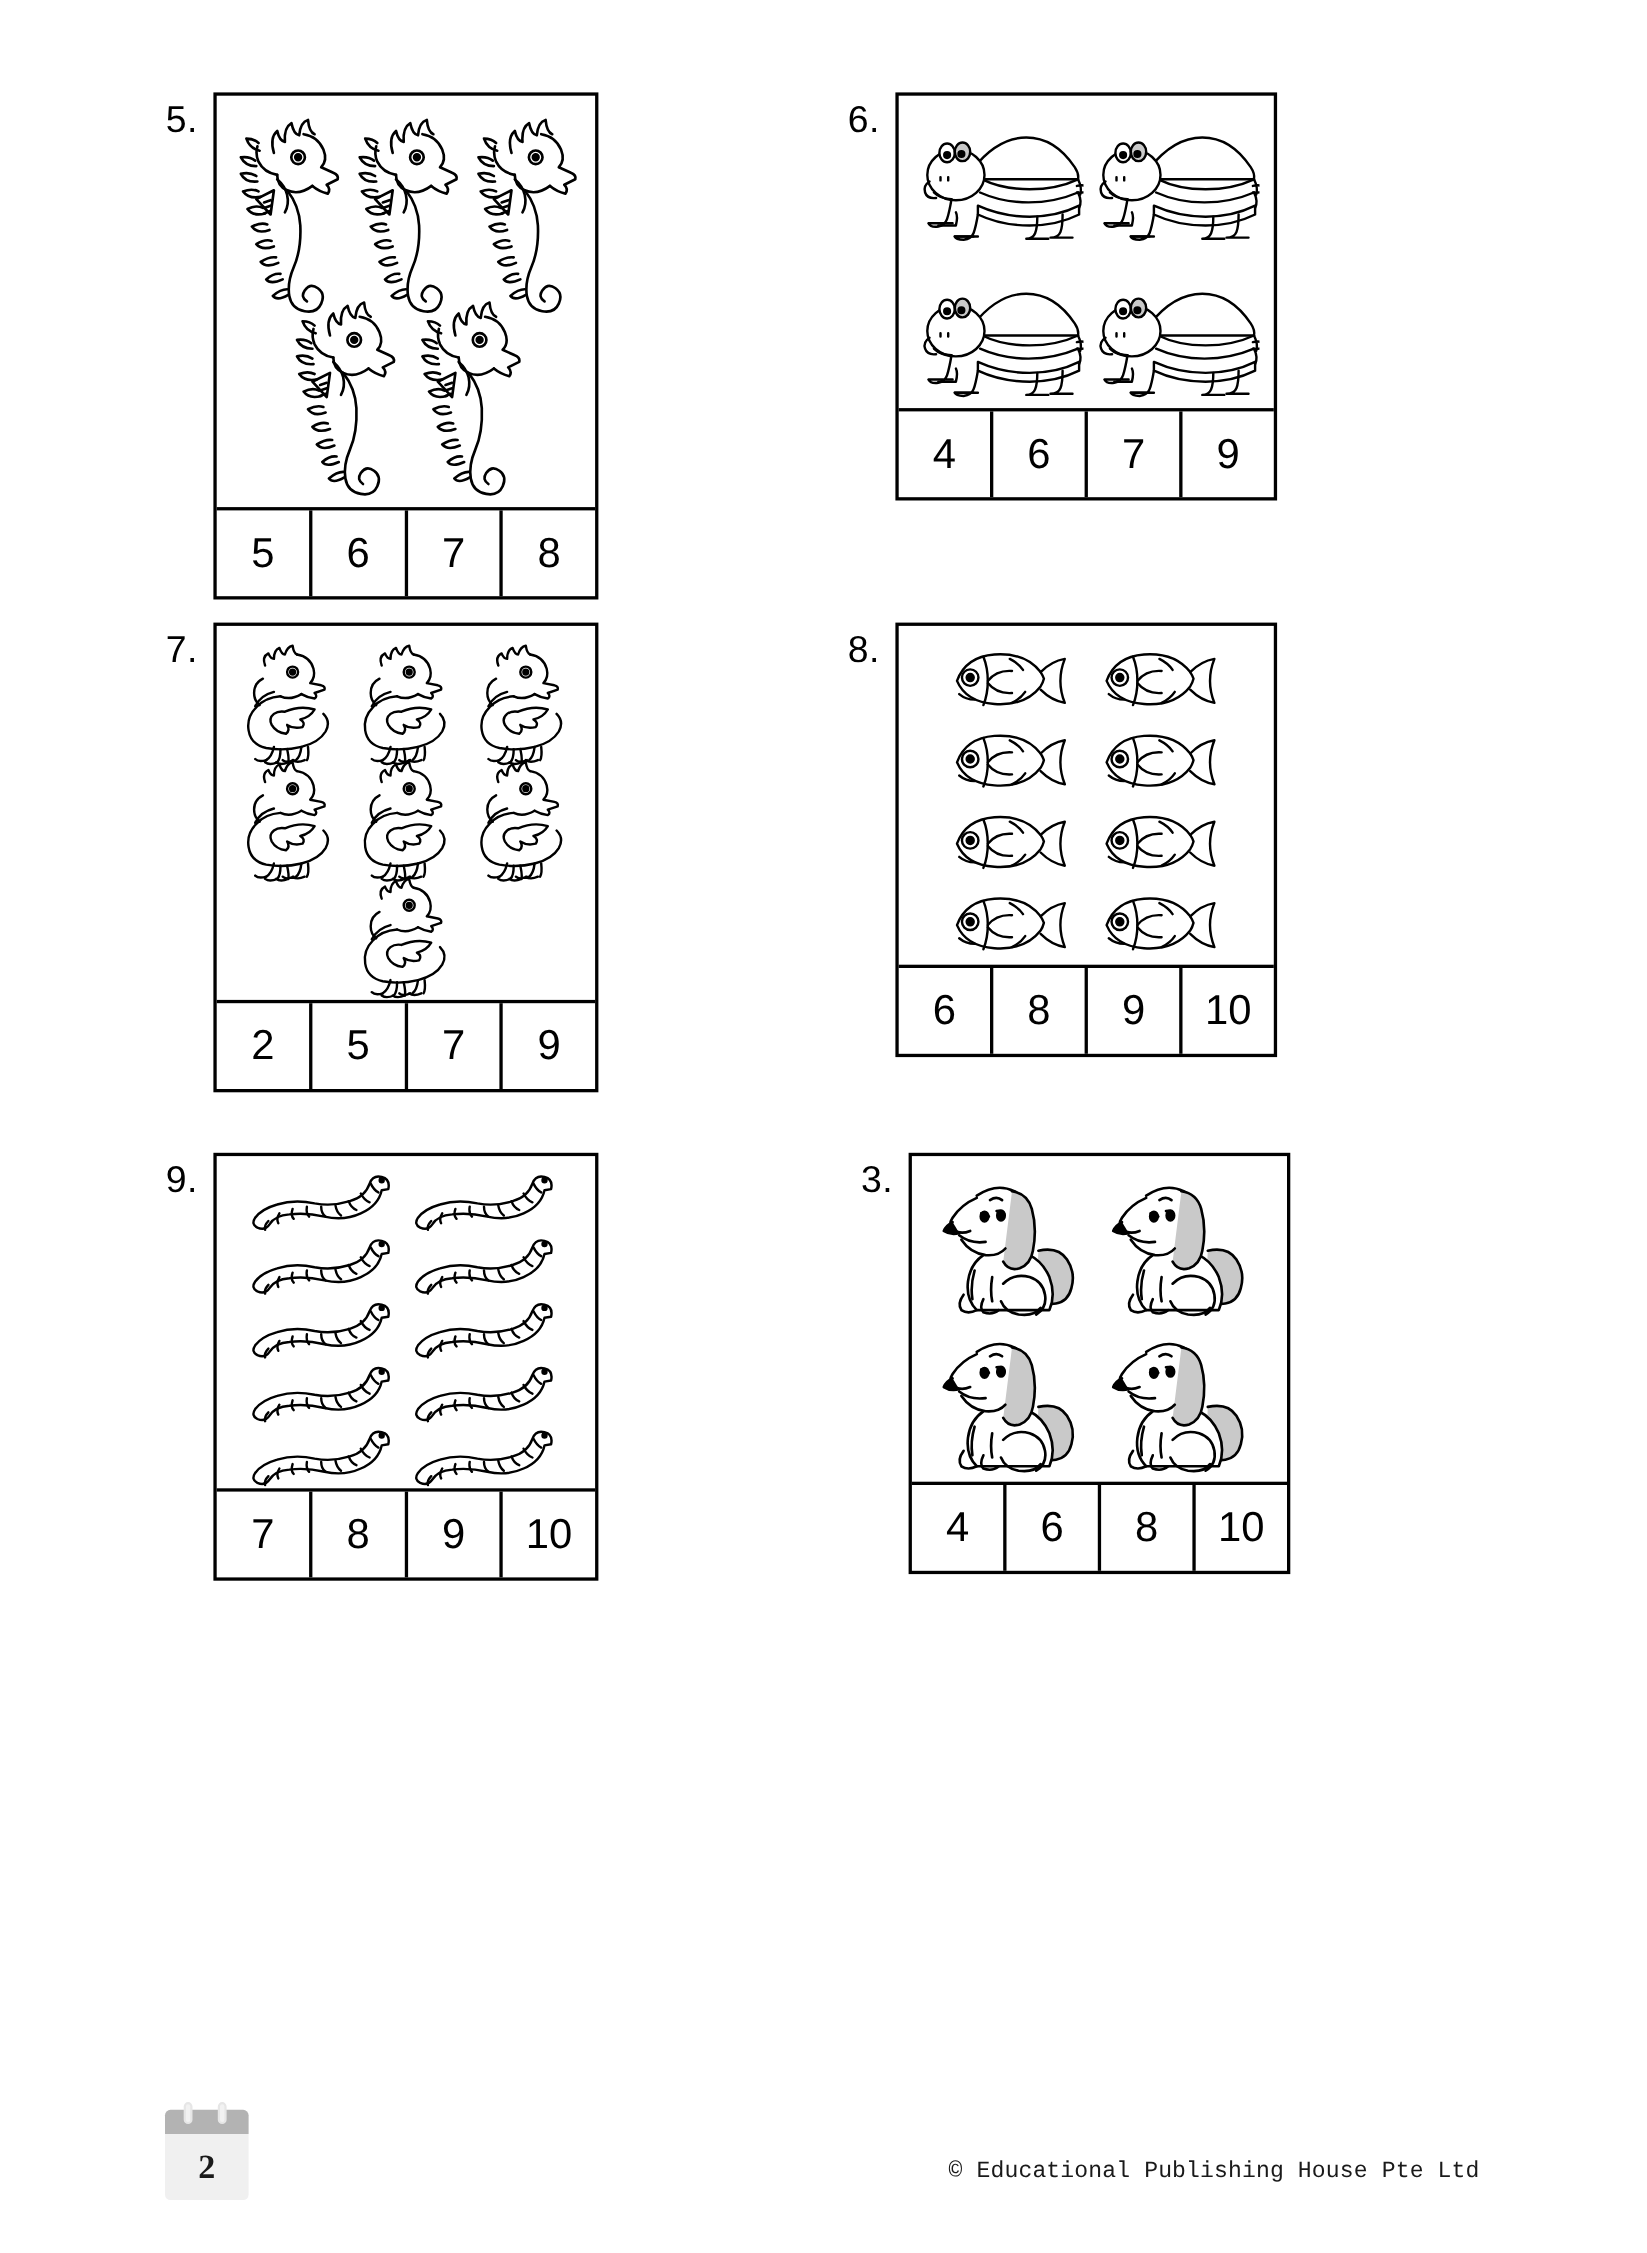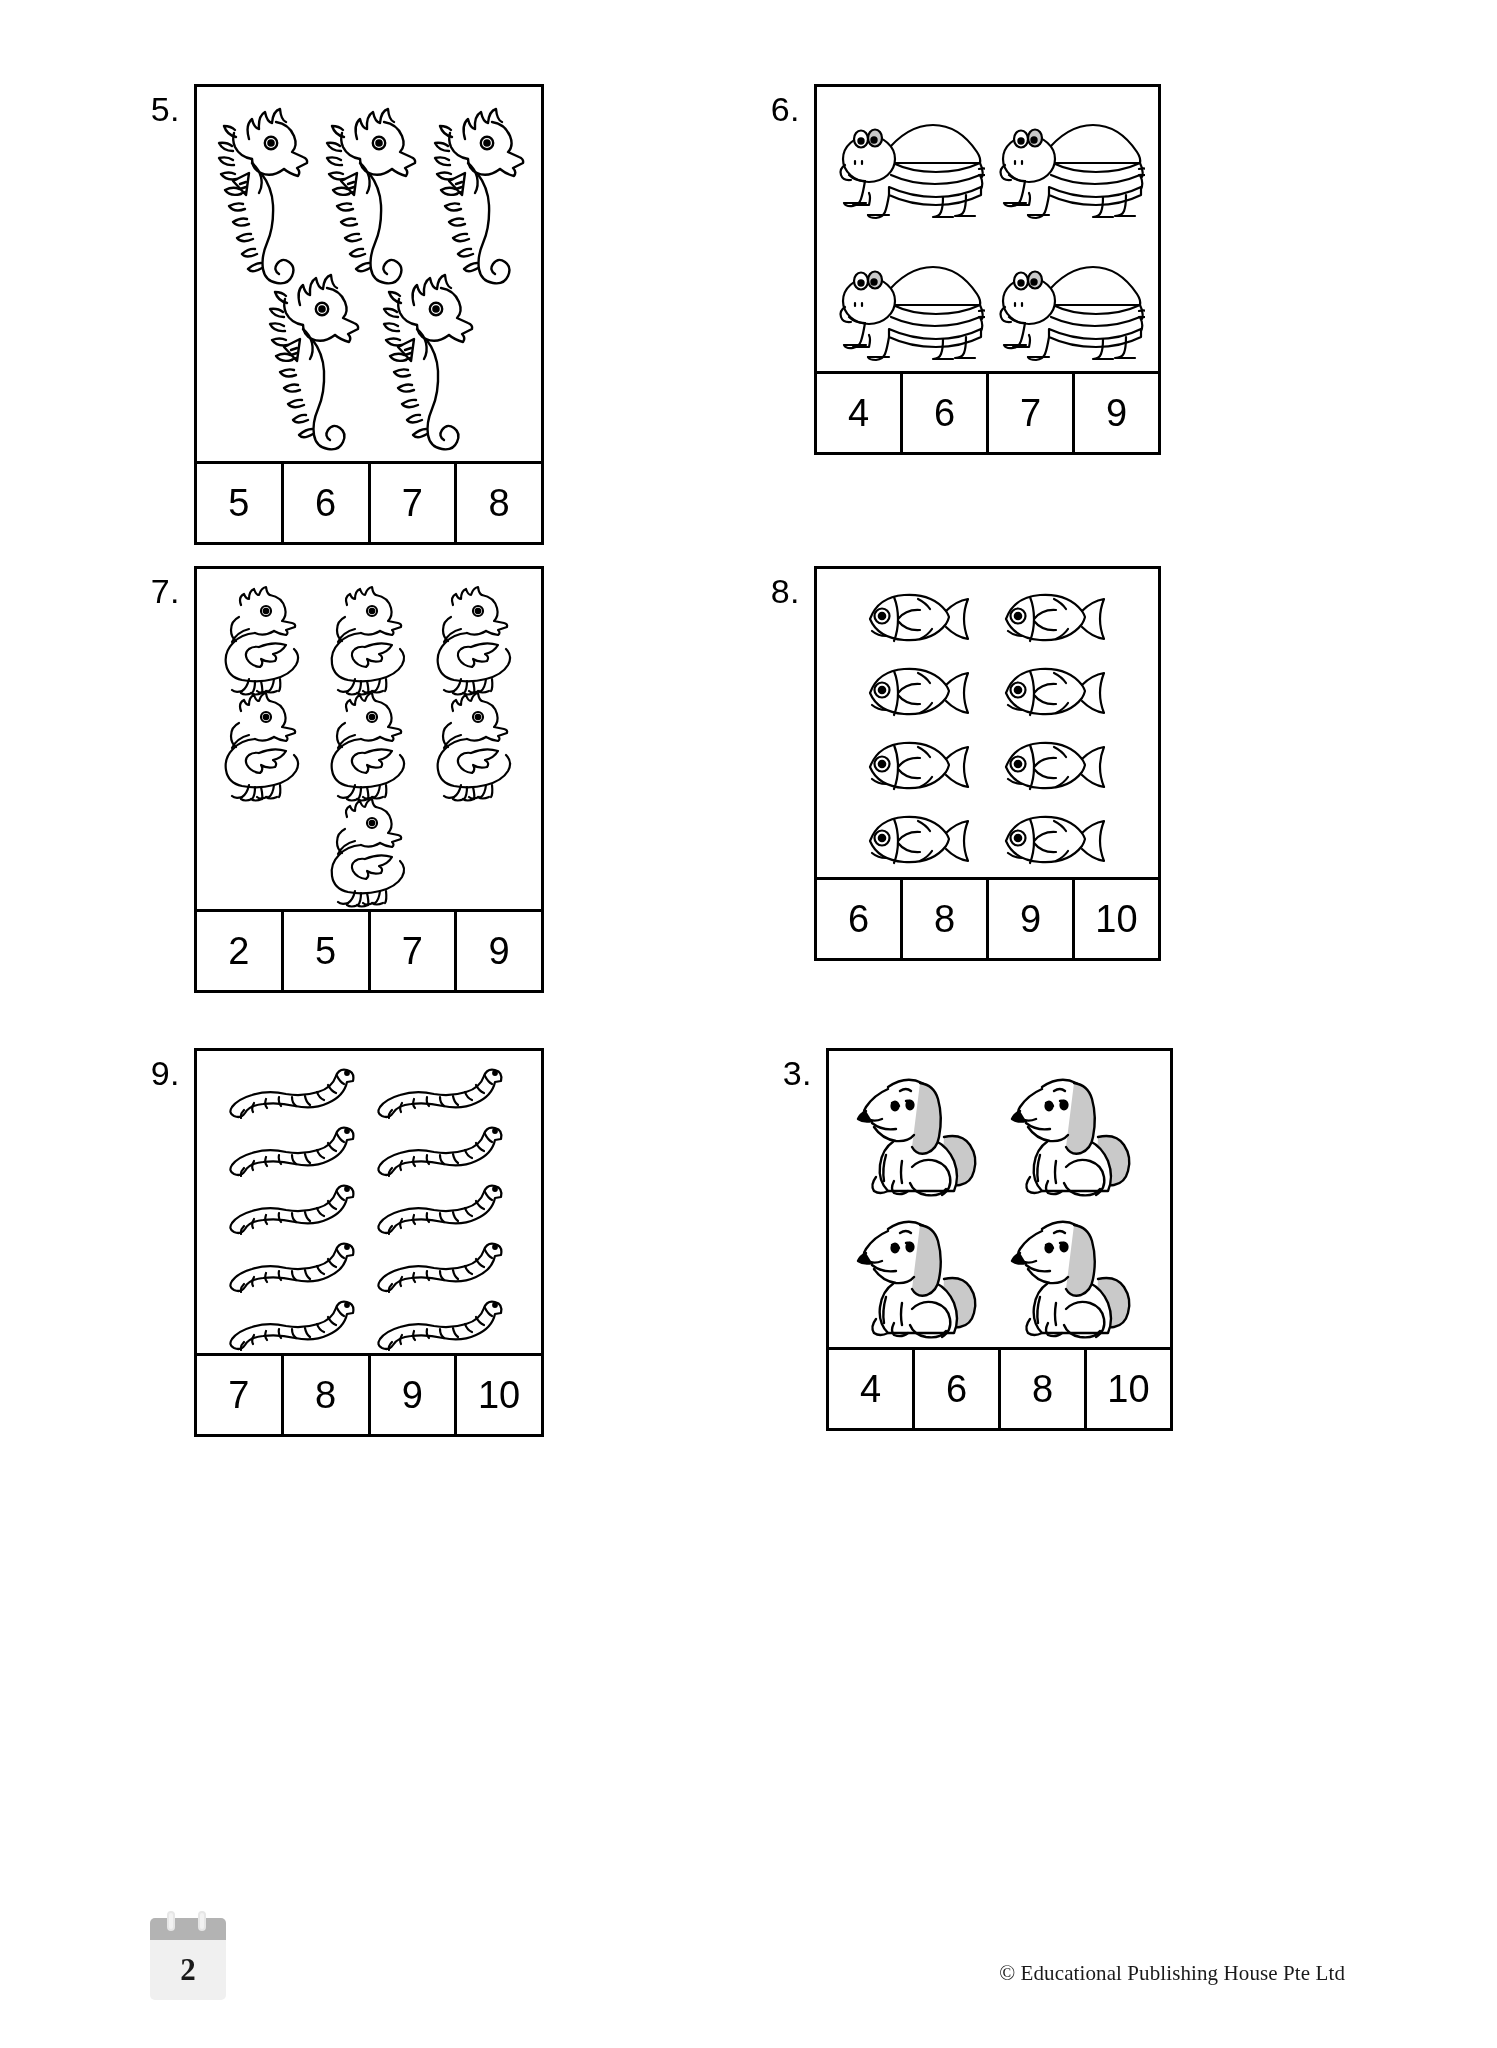--- a/index.html
+++ b/index.html
@@ -167,21 +167,21 @@
     font-weight: bold;
     color: #1a1a1a;
     font-family: "Liberation Serif", serif;
   }
   .copyright {
     position: absolute;
     right: 152px;
     bottom: 62px;
     font-size: 21px;
     color: #1a1a1a;
-    font-family: Liberation Serif, serif;
+    font-family: Liberation Mono, monospace;
     letter-spacing: 0.1px;
     white-space: nowrap;
   }
 </style>
 </head>
 <body>
 
 <div class="page">
 
   <div class="grid">

